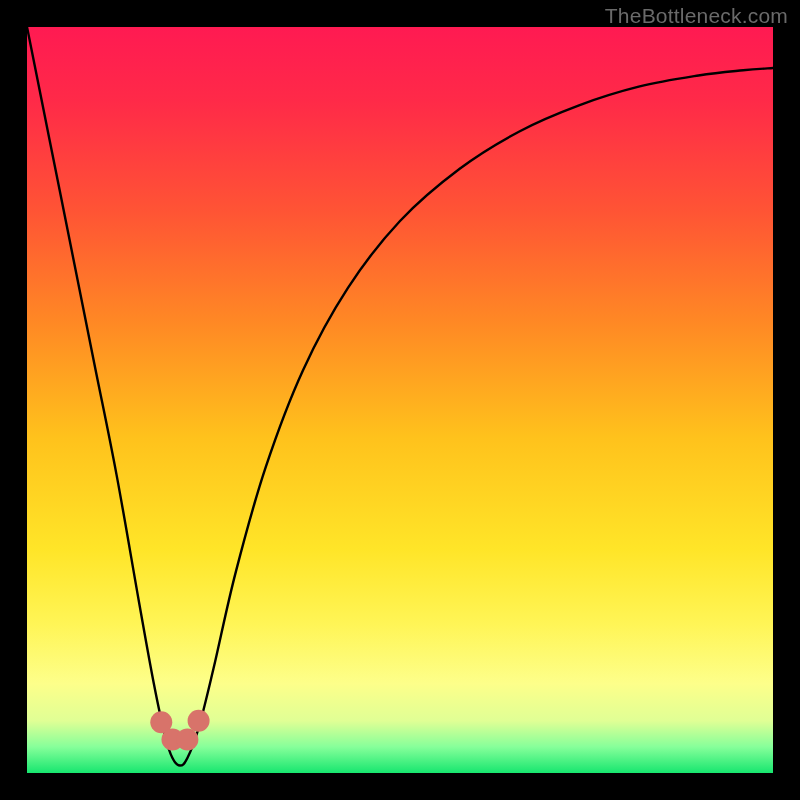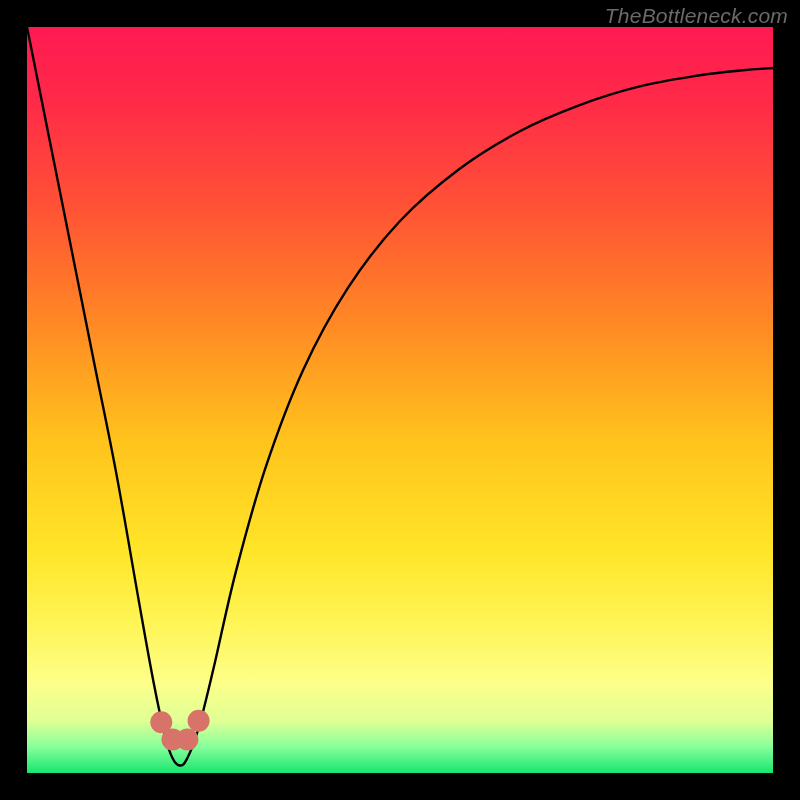--- a/index.html
+++ b/index.html
@@ -11,21 +11,20 @@
     background: #000;
     font-family: Arial, Helvetica, sans-serif;
   }
   .frame {
     position: absolute;
     left: 0;
     top: 0;
     width: 800px;
     height: 604px;
     background: #000;
-    font-style: italic;
   }
   .plot-area {
     position: absolute;
     left: 27px;
     top: 27px;
     width: 746px;
     height: 746px;
     overflow: hidden;
   }
   .gradient {

